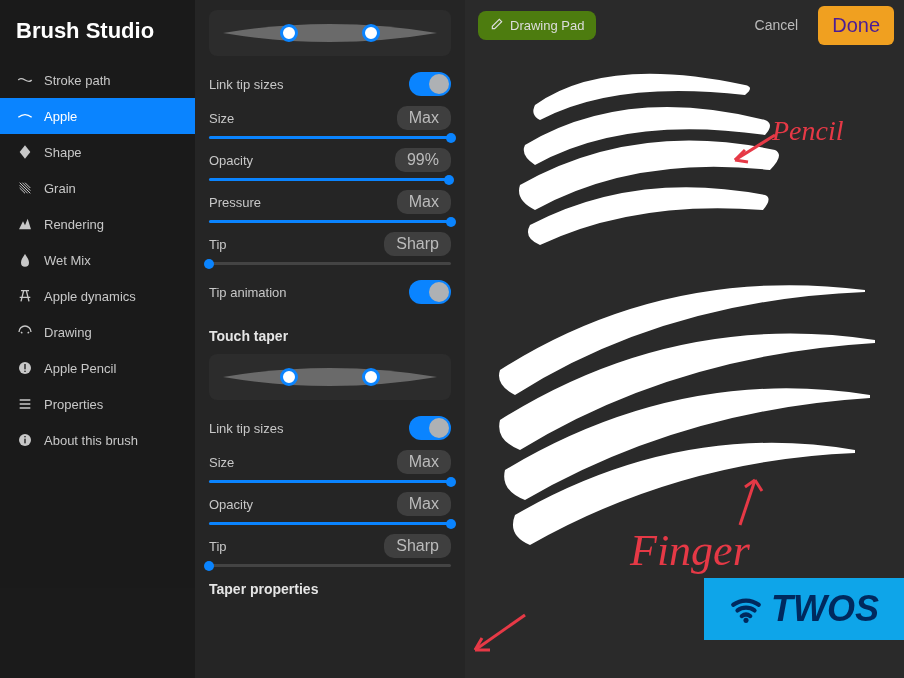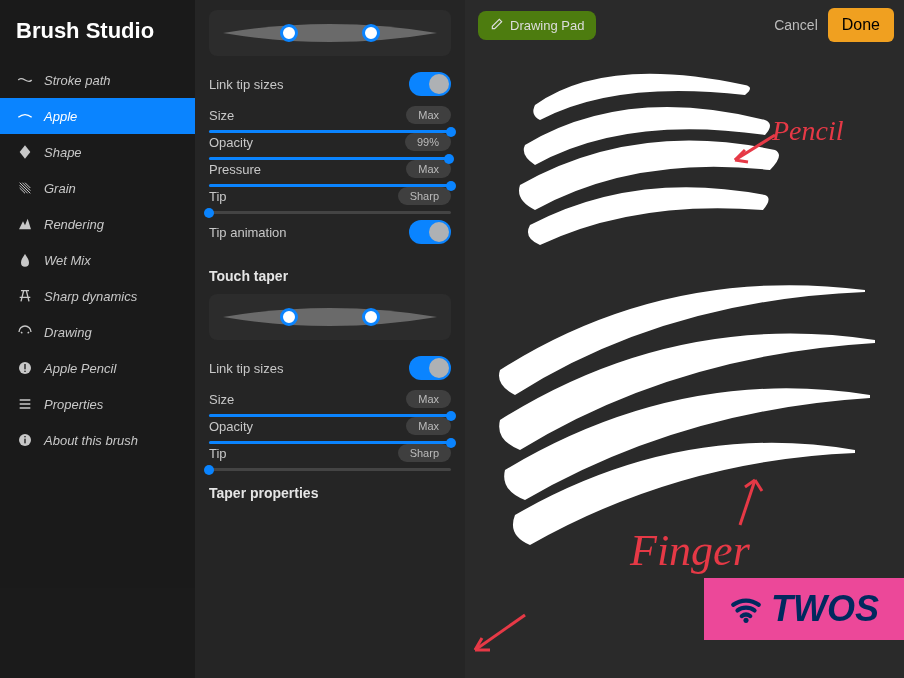--- a/index.html
+++ b/index.html
@@ -18,21 +18,20 @@
   }
   .app-title {
     color: #fff; font-size: 22px; font-weight: 600;
     padding: 0 16px 18px 16px;
   }
   .nav-item {
     display: flex; align-items: center; gap: 10px;
     padding: 9px 16px;
     font-size: 13px; color: #c8c8c8;
     cursor: pointer;
-    font-style: italic;
   }
   .nav-item.active { background: #0a84ff; color: #fff; }
   .nav-item .ico { width: 18px; height: 18px; display:flex; align-items:center; justify-content:center; }
   .nav-item .ico svg { width: 16px; height: 16px; }
 
   .settings {
     position: absolute; left: 195px; top: 0; width: 270px; height: 678px;
     background: #252525;
     padding: 10px 14px;
     overflow: hidden;
@@ -57,54 +56,54 @@
     padding: 6px 0 10px 0;
     font-size: 13px;
   }
   .toggle { width: 42px; height: 24px; border-radius: 12px; position: relative; }
   .toggle.on { background: #0a84ff; }
   .toggle.off { background: #555; }
   .knob { width: 20px; height: 20px; border-radius: 50%; background: #aeb1b4; position: absolute; top: 2px; }
   .toggle.on .knob { right: 2px; }
   .toggle.off .knob { left: 2px; }
 
-  .slider-row { margin-bottom: 0; }
+  .slider-row { margin-bottom: 9px; }
   .slider-head { display: flex; justify-content: space-between; align-items: center; margin-bottom: 6px; }
   .slider-head .lbl { font-size: 13px; color: #c8c8c8; }
-  .pill { background: #3f3f3f; color: #bbb; font-size: 11px; padding: 3px 12px; border-radius: 10px; }
+  .pill { background: #3f3f3f; color: #bbb; font-size: 16px; padding: 3px 12px; border-radius: 10px; }
   .track { height: 3px; background: #444; border-radius: 2px; position: relative; }
   .fill { height: 3px; background: #0a84ff; border-radius: 2px; position: absolute; left: 0; top: 0; }
   .thumb { width: 10px; height: 10px; border-radius: 50%; background: #0a84ff; position: absolute; top: 50%; transform: translate(-50%, -50%); }
 
   .section-heading { font-size: 14px; font-weight: 600; color: #e5e5e5; margin: 14px 0 10px 0; }
 
   .canvas {
     position: absolute; left: 465px; top: 0; right: 0; height: 678px;
     background: #2a2a2a;
   }
   .topbar {
     position: absolute; top: 10px; left: 478px; right: 10px; height: 30px;
     display: flex; align-items: center; justify-content: space-between;
   }
   .pad-btn {
     display: inline-flex; align-items: center; gap: 6px;
     background: #4d7c0f; color: #ddd; font-size: 13px;
     padding: 6px 12px; border-radius: 8px;
   }
-  .rightbtns { display:flex; align-items:center; }
+  .rightbtns { display:flex; gap: 10px; align-items:center; }
   .cancel { color: #bbb; font-size: 14px; padding: 6px 10px; cursor:pointer; }
-  .done { background: #f0a020; color: #000000; font-size: 16px; font-weight:500; padding: 8px 14px; border-radius: 6px; cursor:pointer; }
+  .done { background: #f0a020; color: #4c1d95; font-size: 20px; font-weight:500; padding: 8px 14px; border-radius: 6px; cursor:pointer; }
 
   .annotation { position: absolute; color: #e63946; font-family: "Comic Sans MS", cursive; font-size: 28px; font-style: italic; }
   .arrow { position: absolute; }
 
   .logo-twos {
     position: absolute; right: 0; bottom: 38px;
     width: 200px; height: 62px;
-    background: #ec4899;
+    background: #0ea5e9;
     display:flex; align-items:center; justify-content:center;
     gap: 8px;
     font-family: Arial Black, sans-serif; font-weight: 900; font-style: italic;
     font-size: 36px; color: #00295e;
   }
   .logo-mark {
     width: 34px; height: 34px; position: relative;
   }
 </style>
 </head>
@@ -160,21 +159,21 @@
         </svg>
       </span>
     <span>Wet Mix</span>
   </div>
   <div class="nav-item">
     <span class="ico">
         <svg viewBox="0 0 24 24" fill="none" stroke="#c8c8c8" stroke-width="2">
           <path d="M6 4L18 4M10 4L6 20M14 4L18 20M4 14L20 14"></path>
         </svg>
       </span>
-    <span>Sharp dynamics</span>
+    <span>Apple dynamics</span>
   </div>
   <div class="nav-item">
     <span class="ico">
         <svg viewBox="0 0 24 24" fill="none" stroke="#c8c8c8" stroke-width="2">
           <path d="M3 12a9 9 0 0 1 18 0M6 12l2 2M18 12l-2 2"></path>
         </svg>
       </span>
     <span>Drawing</span>
   </div>
   <div class="nav-item">

